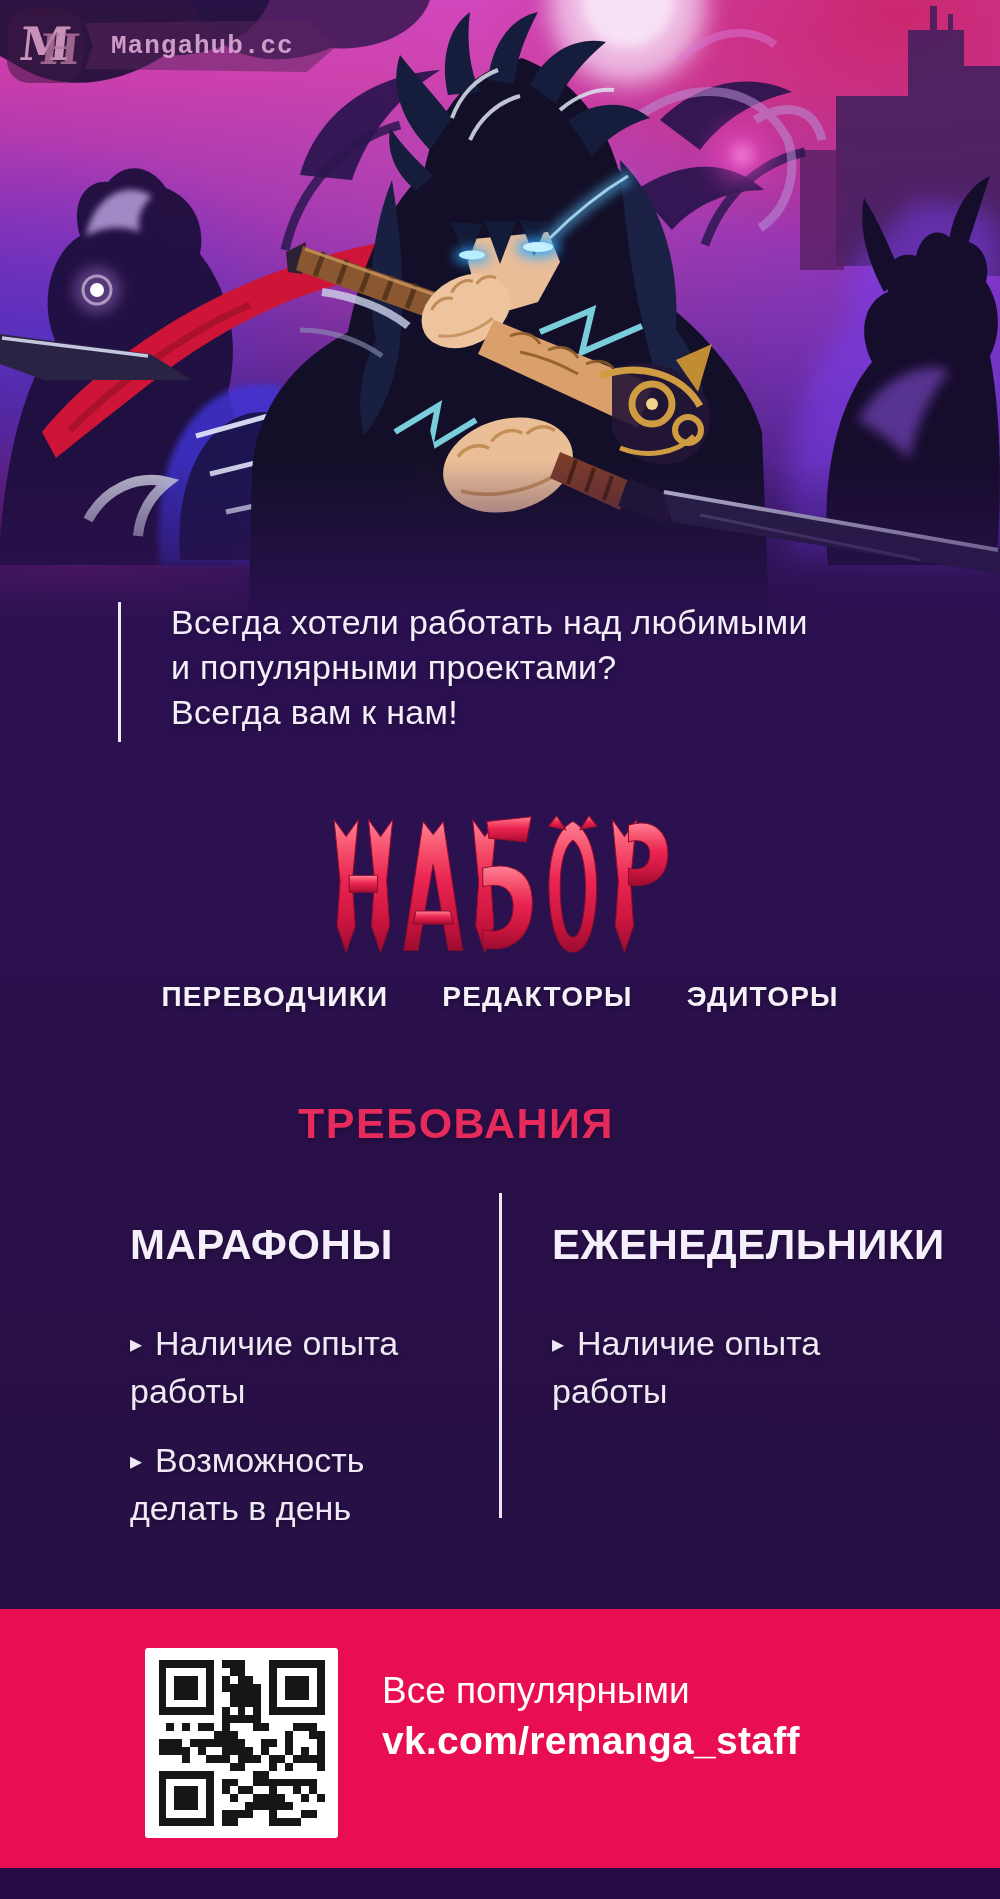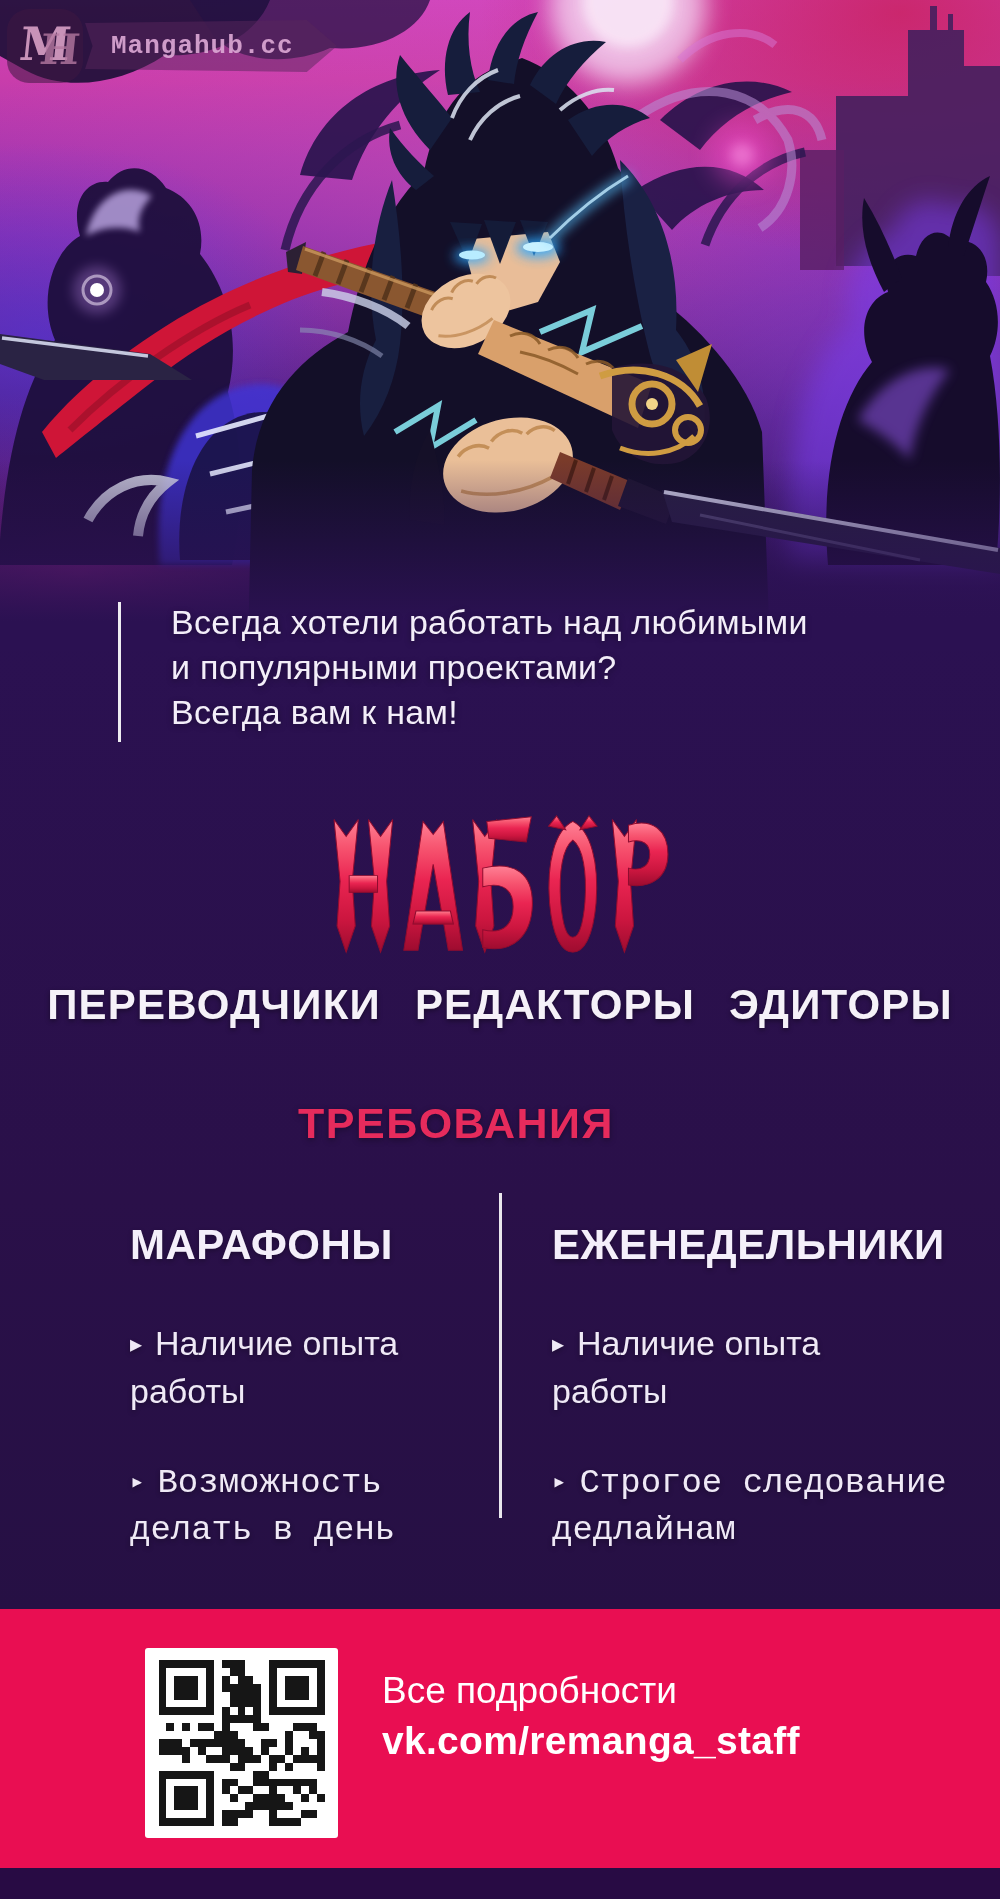--- a/index.html
+++ b/index.html
@@ -31,32 +31,32 @@
     color:rgba(222,170,214,.9);letter-spacing:1px;}
   
   .intro{position:absolute;top:598px;left:85px;display:flex;padding-left:33px;}
   .intro-bar{width:3px;height:140px;background:rgba(255,255,255,.92);margin-top:4px;flex:none;}
   .intro-text{margin-left:50px;padding-top:2px;font-size:34px;line-height:45px;color:#f3eef9;letter-spacing:.3px;
     text-shadow:0 2px 6px rgba(0,0,0,.35);}
   
   .title-wrap{position:absolute;left:333px;top:814px;width:340px;height:140px;}
   .title-wrap svg{width:100%;height:100%;}
   
-  .roles{position:absolute;top:981px;left:0;width:1000px;display:flex;justify-content:center;gap:34px;
-    font-weight:bold;font-size:42px;color:#f5f1f8;letter-spacing:1.2px;text-shadow:0 2px 5px rgba(0,0,0,.4);}
+  .roles{position:absolute;top:981px;left:0;width:1000px;display:flex;justify-content:center;gap:54px;
+    font-weight:bold;font-size:28px;color:#f5f1f8;letter-spacing:1.2px;text-shadow:0 2px 5px rgba(0,0,0,.4);}
   
   .req-heading{position:absolute;top:1099px;left:0;width:912px;text-align:center;
     font-size:43px;font-weight:bold;letter-spacing:1.5px;color:#e62b5c;text-shadow:0 2px 6px rgba(0,0,0,.35);}
   .divider{position:absolute;left:499px;top:1193px;width:3px;height:325px;background:rgba(255,255,255,.9);}
   .col{position:absolute;top:1222px;color:#efe9f6;text-shadow:0 2px 5px rgba(0,0,0,.3);}
   .col-left{left:130px;width:360px;}
   .col-right{left:552px;width:420px;}
   .col-title{font-size:42px;font-weight:bold;letter-spacing:.5px;line-height:46px;margin-bottom:53px;color:#f4effa;}
   .bullet{font-size:34px;line-height:45px;}
-  .bullet + .bullet{margin-top:47px;font-family:Liberation Mono, monospace;}
+  .bullet + .bullet{margin-top:24px;}
   .marker{display:inline-block;font-size:24px;margin-right:13px;position:relative;top:-3px;}
   .bold-line{font-weight:bold;color:#ffffff;}
   
   .footer{position:absolute;top:1609px;left:0;width:1000px;height:259px;background:#e90e52;}
   .qr{position:absolute;left:145px;top:39px;width:193px;height:190px;background:#ffffff;border-radius:3px;
     padding:12px;box-sizing:border-box;}
   .qr svg{width:100%;height:100%;shape-rendering:crispEdges;}
   .footer-text{position:absolute;left:382px;top:60px;color:#ffffff;}
   .footer-details{font-size:37px;line-height:44px;}
   .footer-link{font-size:39px;line-height:46px;font-weight:bold;margin-top:5px;letter-spacing:.3px;}
@@ -334,24 +334,20 @@
       <div><span class="marker">▸</span><span>Возможность</span></div>
       <div>делать в день</div>
     </div>
   </div>
 
   <div class="col col-right">
     <div class="col-title">ЕЖЕНЕДЕЛЬНИКИ</div>
     <div class="bullet">
       <div><span class="marker">▸</span><span>Наличие опыта</span></div>
       <div>работы</div>
-    </div>
-    <div class="bullet">
-      <div><span class="marker">▸</span><span>Строгое следование</span></div>
-      <div>дедлайнам</div>
     </div>
   </div>
 
   <div class="footer">
     <div class="qr">
       <svg id="qr-svg" viewBox="0 0 21 21">
           <g fill="#161616">
             <rect x="0" y="0" width="1" height="1"></rect>
             <rect x="1" y="0" width="1" height="1"></rect>
             <rect x="2" y="0" width="1" height="1"></rect>
@@ -582,19 +578,19 @@
             <rect x="8" y="20" width="1" height="1"></rect>
             <rect x="9" y="20" width="1" height="1"></rect>
             <rect x="14" y="20" width="1" height="1"></rect>
             <rect x="15" y="20" width="1" height="1"></rect>
             <rect x="16" y="20" width="1" height="1"></rect>
             <rect x="17" y="20" width="1" height="1"></rect>
           </g>
         </svg>
     </div>
     <div class="footer-text">
-      <div class="footer-details">Все подробности</div>
+      <div class="footer-details">Все популярными</div>
       <div class="footer-link">vk.com/remanga_staff</div>
     </div>
   </div>
 
   <div class="bottom-band"></div>
 </div>
 
 </body></html>

